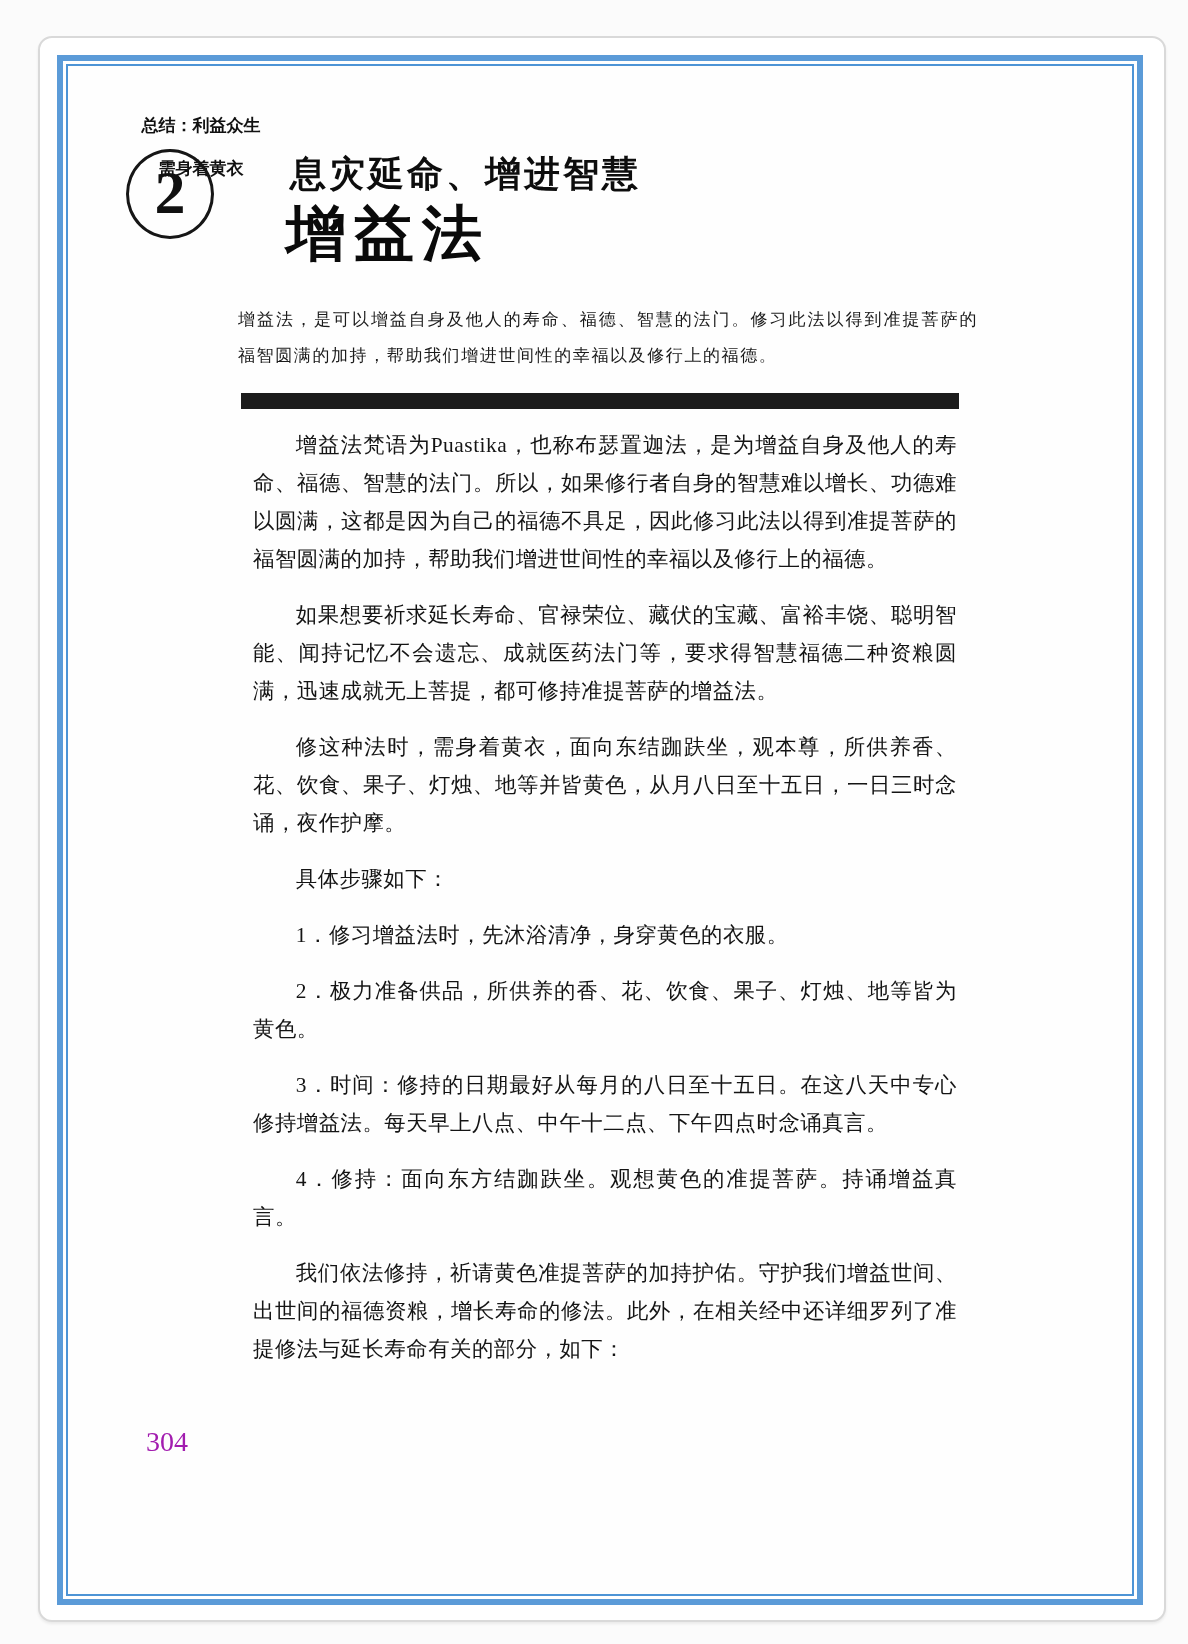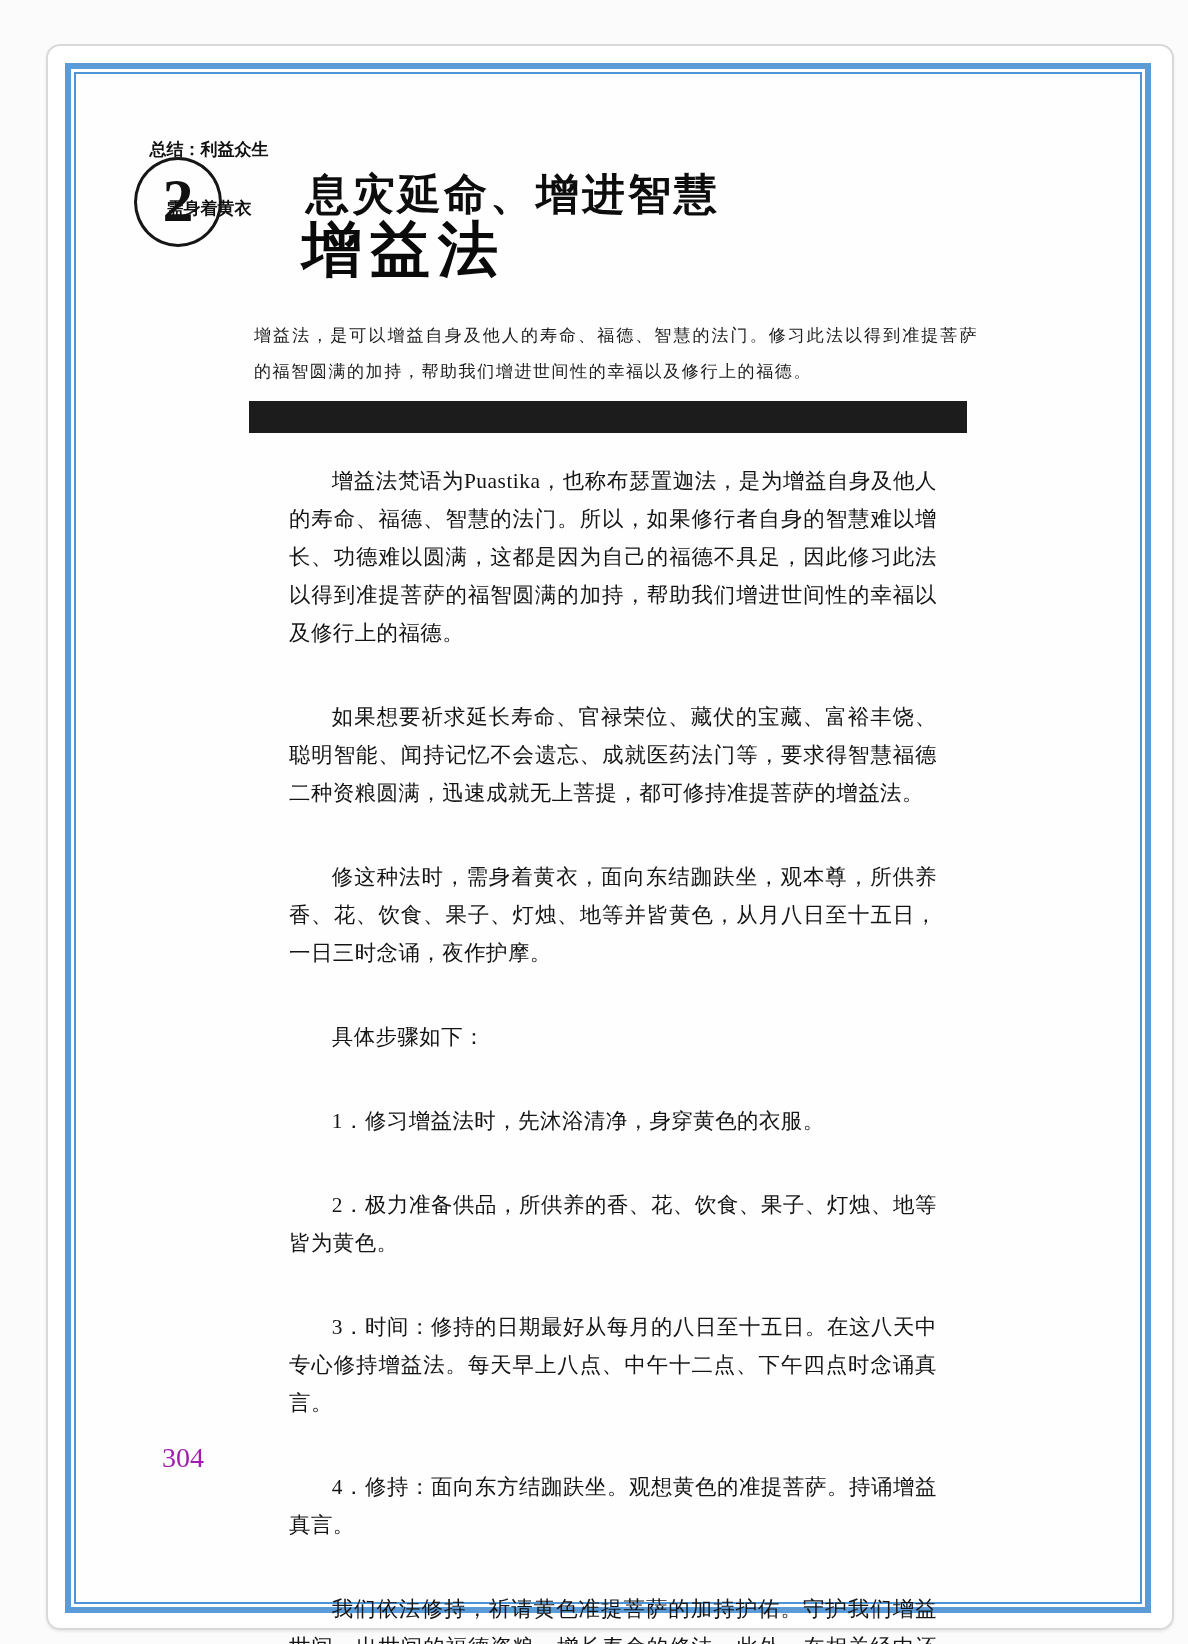--- a/index.html
+++ b/index.html
@@ -1,15 +1,15 @@
 <!DOCTYPE html>
 <html><head>
 <meta charset="utf-8">
 <style>
-  * { margin:0; padding:16px; box-sizing:border-box; }
+  * { margin:0; padding:8px; box-sizing:border-box; }
   html,body { width:1188px; height:1644px; }
   body {
     background:#fbfbfb;
     font-family:"Liberation Serif","DejaVu Serif",serif;
     color:#151515;
     position:relative;
     overflow:hidden;
   }
   .page-card {
     position:absolute; left:30px; top:28px;
@@ -44,21 +44,21 @@
     display:flex; align-items:center; justify-content:center;
   }
   .chapter-circle span {
     font-family:"Liberation Serif","DejaVu Serif",serif;
     font-size:62px; font-weight:bold; color:#111;
     line-height:1; transform:translateY(-2px);
   }
   .subtitle {
     position:absolute; left:214px; top:76px;
     font-family:"Liberation Sans","DejaVu Sans",sans-serif;
-    font-weight:900; font-size:43px; letter-spacing:3px; color:#0d0d0d;
+    font-weight:900; font-size:36px; letter-spacing:3px; color:#0d0d0d;
   }
   .main-title {
     position:absolute; left:210px; top:120px;
     font-family:"Liberation Sans","DejaVu Sans",sans-serif;
     font-weight:700; font-size:60px; letter-spacing:8px; color:#0a0a0a;
   }
   .intro {
     position:absolute; left:162px; top:228px; width:756px;
     font-size:17px; line-height:36px; letter-spacing:1.6px;
     text-align:justify; color:#1b1b1b;
@@ -68,21 +68,21 @@
     background:#1c1c1c; border:none;
   }
   .body-text {
     position:absolute; left:167px; top:342px; width:740px;
     font-size:21.4px; line-height:38px; letter-spacing:0.5px;
     color:#141414;
   }
   .body-text p {
     text-indent:2em;
     text-align:justify;
-    margin:14px;
+    margin:2px;
   }
   .page-number {
     position:absolute; left:70px; top:1352px;
     font-size:28px; color:#a21caf;
     font-family:"Liberation Serif","DejaVu Serif",serif;
   }
 </style>
 </head>
 <body>
 

